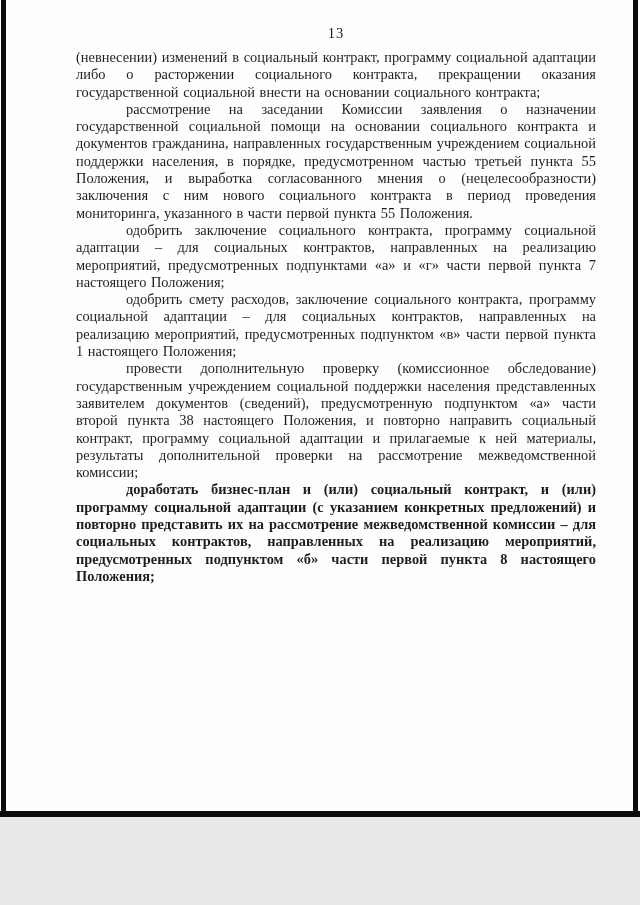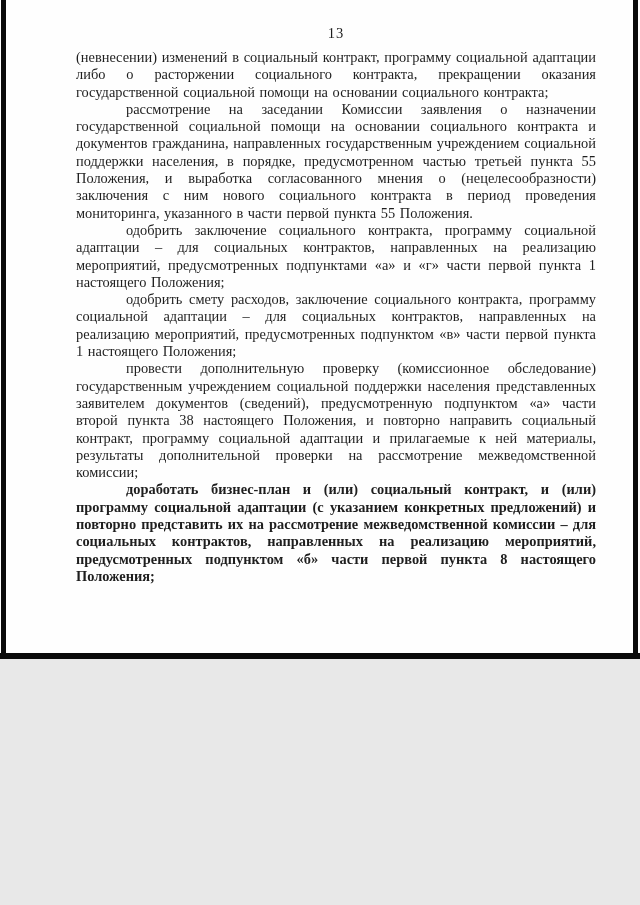--- a/index.html
+++ b/index.html
@@ -3,21 +3,21 @@
 <meta charset="utf-8">
 <style>
   html, body {
     margin: 0;
     padding: 0;
     background: #e8e8e8;
   }
   .page {
     position: relative;
     width: 640px;
-    height: 659px;
+    height: 817px;
     background: #fefefe;
     overflow: hidden;
     font-family: "Liberation Serif", "DejaVu Serif", serif;
   }
   
   .edge {
     position: absolute;
     background: #0a0a0a;
   }
   .edge-left   { left: 1px;  top: 0; width: 5px;  height: 905px; }
@@ -65,20 +65,20 @@
 
 <div class="page">
   <div class="edge edge-left"></div>
   <div class="edge edge-right"></div>
   <div class="edge edge-bottom"></div>
   <div class="speck"></div>
 
   <div class="page-number">13</div>
 
   <div class="doc-body">
-      <p class="para">(невнесении) изменений в социальный контракт, программу социальной адаптации либо о расторжении социального контракта, прекращении оказания государственной социальной помощи на основании социального контракта;</p>
+      <p class="para">(невнесении) изменений в социальный контракт, программу социальной адаптации либо о расторжении социального контракта, прекращении оказания государственной социальной внести на основании социального контракта;</p>
       <p class="para indent">рассмотрение на заседании Комиссии заявления о назначении государственной социальной помощи на основании социального контракта и документов гражданина, направленных государственным учреждением социальной поддержки населения, в порядке, предусмотренном частью третьей пункта 55 Положения, и выработка согласованного мнения о (нецелесообразности) заключения с ним нового социального контракта в период проведения мониторинга, указанного в части первой пункта 55 Положения.</p>
-      <p class="para indent">одобрить заключение социального контракта, программу социальной адаптации – для социальных контрактов, направленных на реализацию мероприятий, предусмотренных подпунктами «а» и «г» части первой пункта 1 настоящего Положения;</p>
+      <p class="para indent">одобрить заключение социального контракта, программу социальной адаптации – для социальных контрактов, направленных на реализацию мероприятий, предусмотренных подпунктами «а» и «г» части первой пункта 7 настоящего Положения;</p>
       <p class="para indent">одобрить смету расходов, заключение социального контракта, программу социальной адаптации – для социальных контрактов, направленных на реализацию мероприятий, предусмотренных подпунктом «в» части первой пункта 1 настоящего Положения;</p>
       <p class="para indent">провести дополнительную проверку (комиссионное обследование) государственным учреждением социальной поддержки населения представленных заявителем документов (сведений), предусмотренную подпунктом «а» части второй пункта 38 настоящего Положения, и повторно направить социальный контракт, программу социальной адаптации и прилагаемые к ней материалы, результаты дополнительной проверки на рассмотрение межведомственной комиссии;</p>
       <p class="para indent">доработать бизнес-план и (или) социальный контракт, и (или) программу социальной адаптации (с указанием конкретных предложений) и повторно представить их на рассмотрение межведомственной комиссии – для социальных контрактов, направленных на реализацию мероприятий, предусмотренных подпунктом «б» части первой пункта 8 настоящего Положения;</p>
     </div>
 </div>
 
 </body></html>

